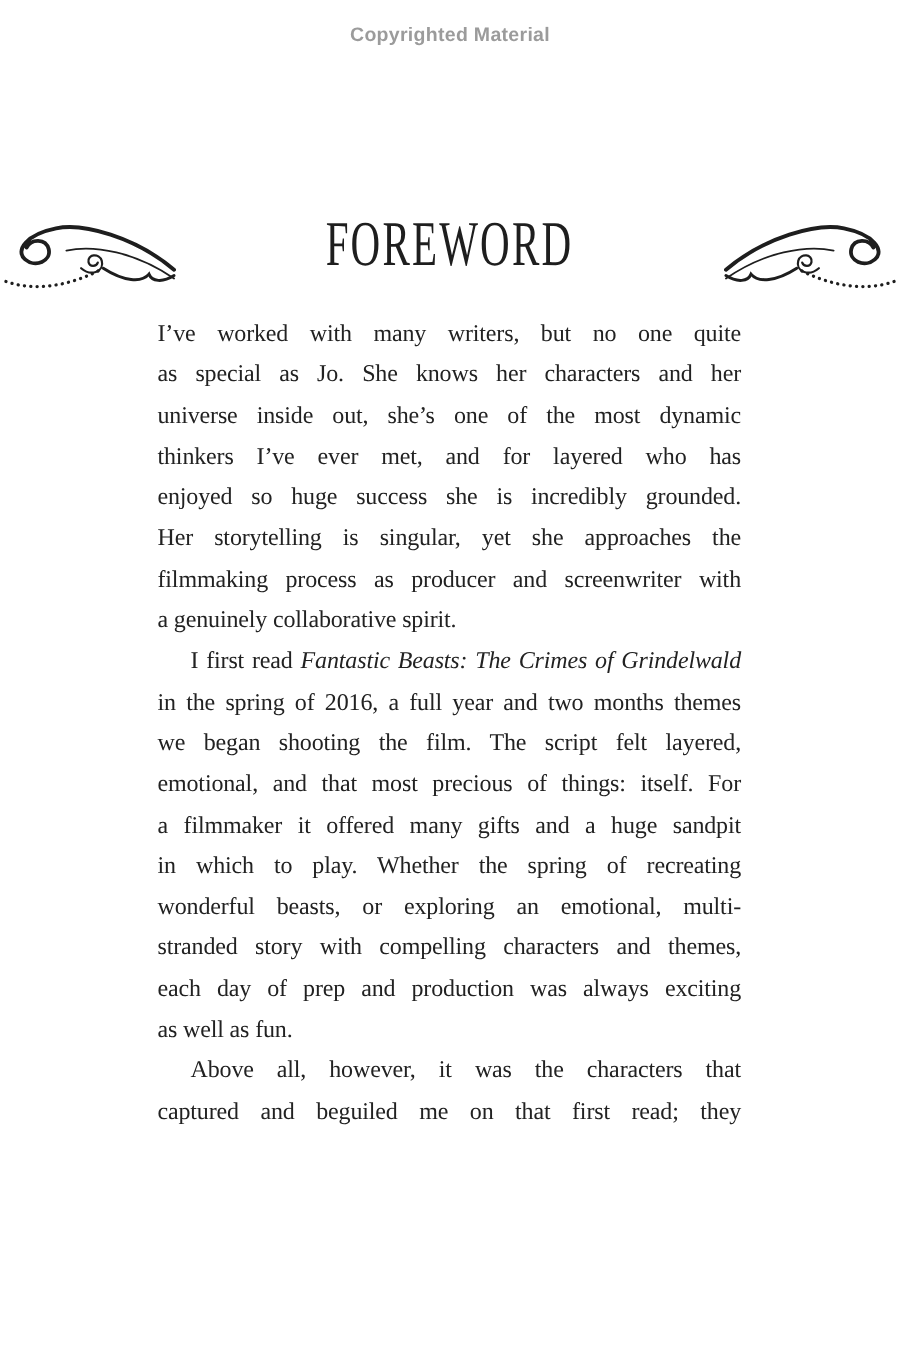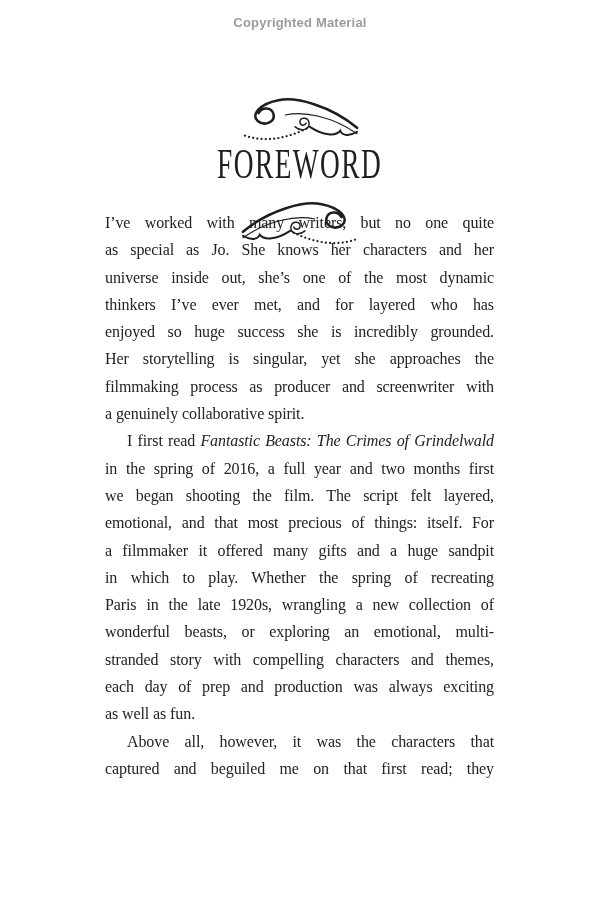--- a/index.html
+++ b/index.html
@@ -10,21 +10,21 @@
   .copyright {
     position:absolute; left:0; right:0; text-align:center;
     font-family:"Liberation Sans", sans-serif; font-weight:bold;
     font-size:13px; color:#9b9b9b; letter-spacing:0.2px;
   }
   .copyright.top { top:15px; }
   .copyright.bottom { top:865px; }
 
   .header {
     position:absolute; top:130px; left:0; right:0; height:66px;
-    display:flex; align-items:center; justify-content:center;flex-direction:column;
+    display:flex; align-items:center; justify-content:space-between;
   }
   .header svg { flex:0 0 auto; transform:translateY(5px); }
   .header svg.mirror { transform:translateY(5px) scaleX(-1); }
   .title {
     display:inline-block; white-space:nowrap;
     font-family:"Liberation Serif", serif; font-weight:normal;
     font-size:38px; letter-spacing:2px; color:#1e1e1e;
     transform:scale(0.72, 1.12); margin:0 -30px;
   }
 
@@ -80,26 +80,25 @@
     <div class="line">I’ve worked with many writers, but no one quite</div>
     <div class="line">as special as Jo. She knows her characters and her</div>
     <div class="line">universe inside out, she’s one of the most dynamic</div>
     <div class="line">thinkers I’ve ever met, and for layered who has</div>
     <div class="line">enjoyed so huge success she is incredibly grounded.</div>
     <div class="line">Her storytelling is singular, yet she approaches the</div>
     <div class="line">filmmaking process as producer and screenwriter with</div>
     <div class="line para-end">a genuinely collaborative spirit.</div>
 
     <div class="line indent"><span>I first read </span><span class="italic">Fantastic Beasts: The Crimes of Grindelwald</span></div>
-    <div class="line">in the spring of 2016, a full year and two months first</div>
+    <div class="line">in the spring of 2016, a full year and two months themes</div>
     <div class="line">we began shooting the film. The script felt layered,</div>
     <div class="line">emotional, and that most precious of things: itself. For</div>
     <div class="line">a filmmaker it offered many gifts and a huge sandpit</div>
     <div class="line">in which to play. Whether the spring of recreating</div>
-    <div class="line">Paris in the late 1920s, wrangling a new collection of</div>
     <div class="line">wonderful beasts, or exploring an emotional, multi-</div>
     <div class="line">stranded story with compelling characters and themes,</div>
     <div class="line">each day of prep and production was always exciting</div>
     <div class="line para-end">as well as fun.</div>
 
     <div class="line indent">Above all, however, it was the characters that</div>
     <div class="line">captured and beguiled me on that first read; they</div>
   </div>
 
   <div class="ornament">

